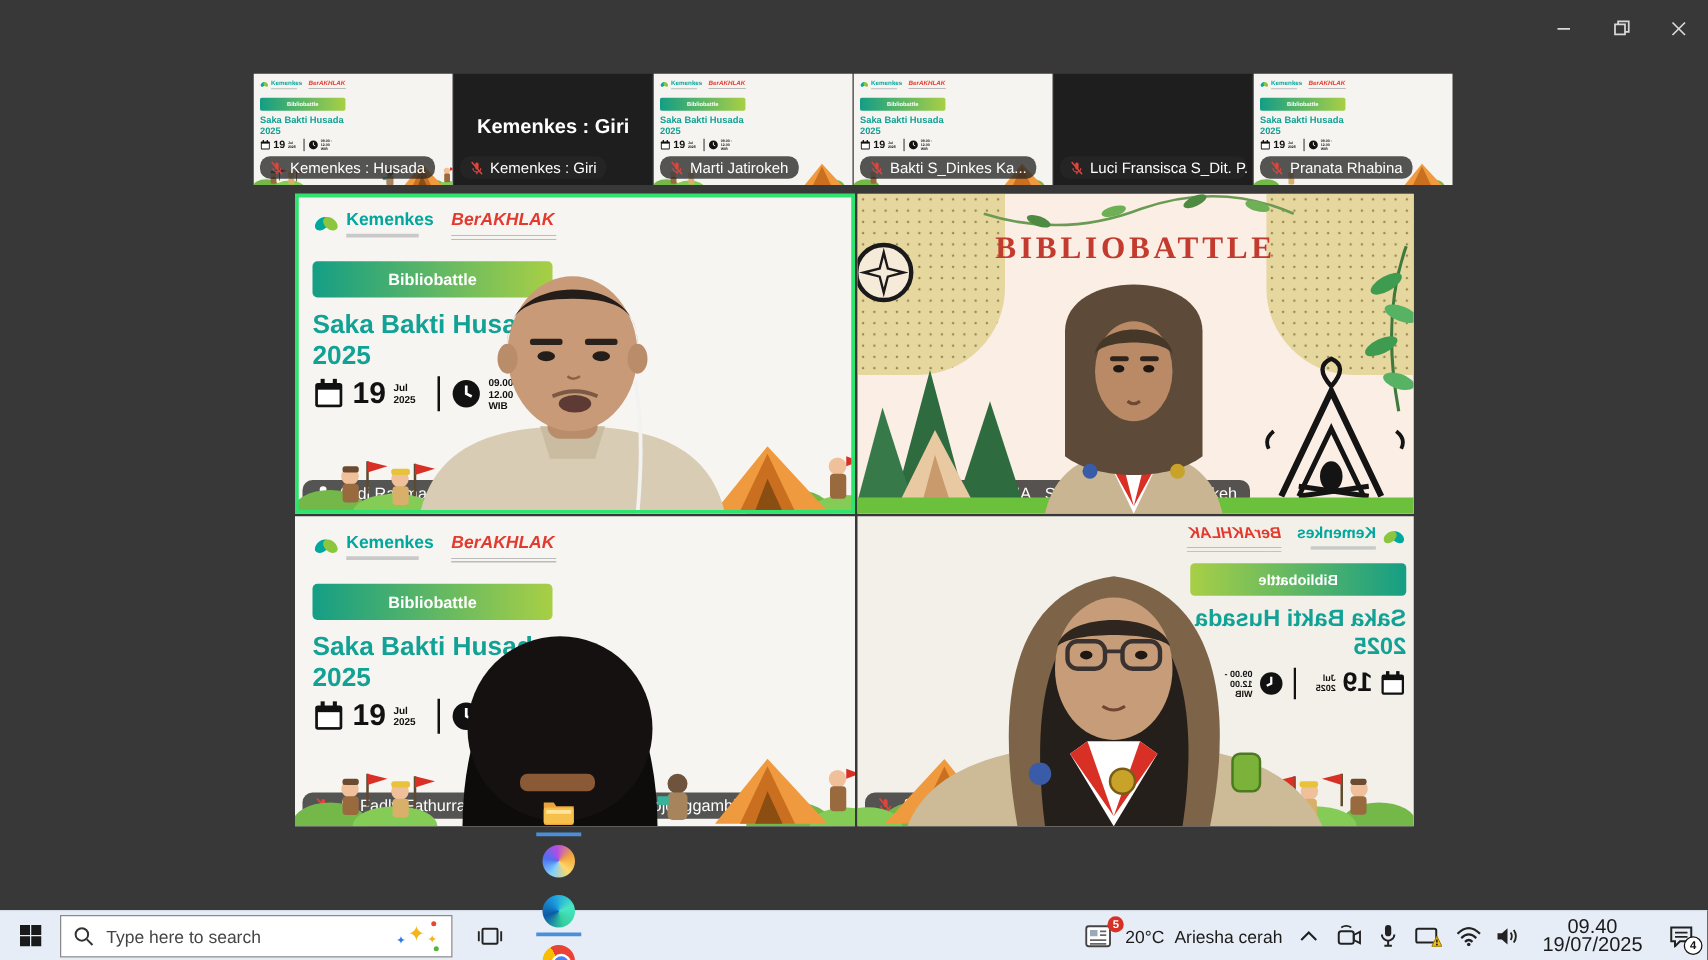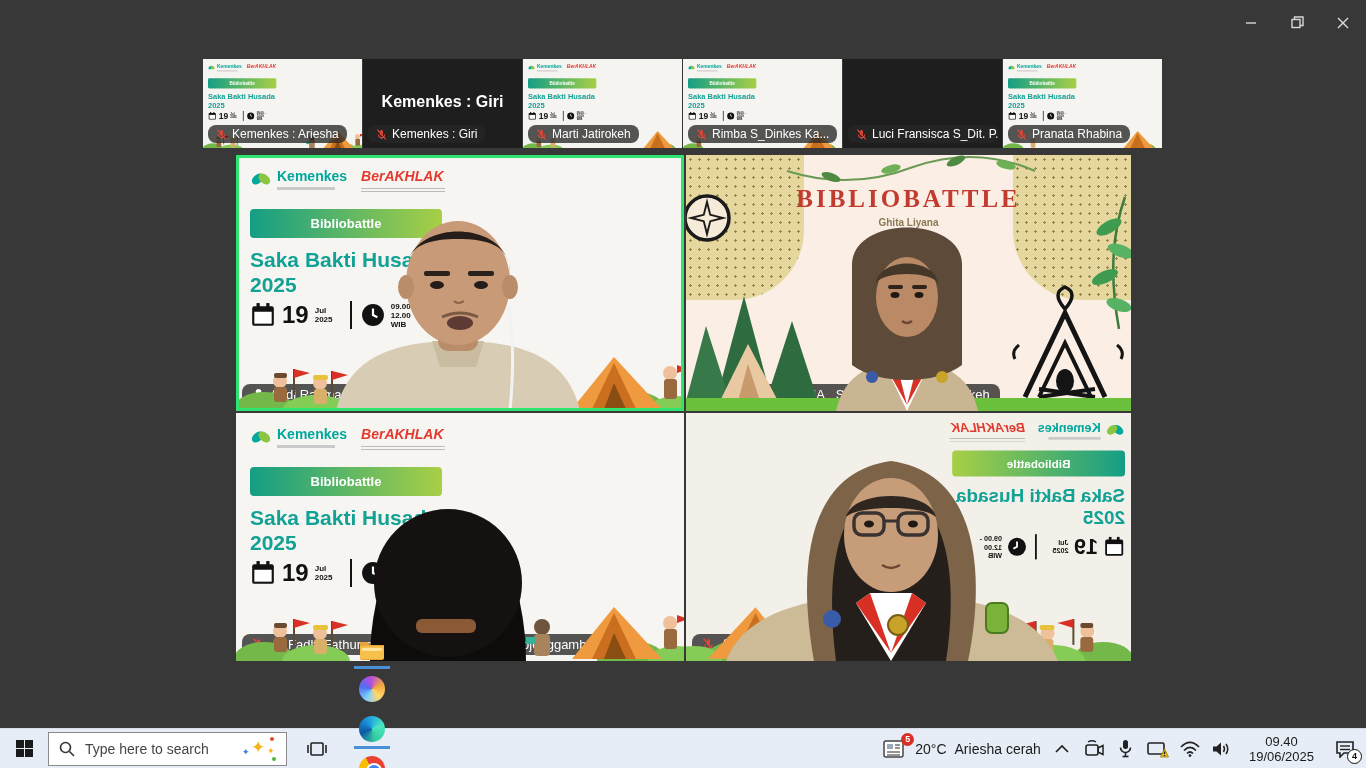--- a/index.html
+++ b/index.html
@@ -70,21 +70,21 @@
             font-size:10px; font-weight:bold; color:#8a7a55; }
   .grass { position:absolute; left:0; right:0; bottom:0; height:13px; background:#6cc13c; z-index:2; }
   .deco { position:absolute; z-index:2; }
 
   
   .taskbar { position:absolute; left:0; bottom:0; width:1366px; height:40px;
              background:#e7edf6; border-top:1px solid #d6dde9; display:flex; align-items:center; z-index:60; }
   .start { width:48px; height:40px; display:flex; align-items:center; justify-content:center; }
   .win-glyph { display:grid; grid-template-columns:8px 8px; grid-template-rows:8px 8px; gap:1px; }
   .win-glyph span { background:#1a1a1a; }
-  .searchbox { width:239px; height:34px; background:#fff; border:1px solid #8a8a8a;
+  .searchbox { width:314px; height:34px; background:#fff; border:1px solid #8a8a8a;
                display:flex; align-items:center; gap:10px; padding:0 10px; }
   .searchbox .ph { color:#454545; font-size:14px; flex:1; }
   .sparkles { position:relative; width:34px; height:24px; }
   .sp { position:absolute; font-size:17px; color:#f4b41d; line-height:1; }
   .sp-main { left:9px; top:2px; }
   .sp-blue { left:0px; top:11px; font-size:9px; color:#2f7de1; }
   .sp-sm { left:25px; top:10px; font-size:9px; }
   .dot { position:absolute; width:4px; height:4px; border-radius:50%; }
   .dot-r { background:#e2492f; right:2px; top:0; }
   .dot-g { background:#53b53c; right:0; bottom:0; }
@@ -106,21 +106,21 @@
   .ic-firefox { background:radial-gradient(circle at 40% 40%, #5a3da6 0 31%, transparent 32%),
                 conic-gradient(#ff9500,#ff3b5c,#ffd23c,#ff9500); }
 
   .tray { margin-left:auto; display:flex; align-items:center; gap:10px; padding-right:6px; color:#1a1a1a; }
   .weather { display:flex; align-items:center; gap:8px; font-size:14px; }
   .news { position:relative; width:24px; height:20px; }
   .badge { position:absolute; top:-6px; right:-7px; background:#d93025; color:#fff; font-size:9px;
            font-weight:bold; border-radius:50%; width:13px; height:13px;
            display:flex; align-items:center; justify-content:center; }
   .tray-ico { width:22px; height:22px; display:flex; align-items:center; justify-content:center; }
-  .clockblk { text-align:center; font-size:13px; line-height:15px; padding:0 6px; }
+  .clockblk { text-align:center; font-size:16px; line-height:15px; padding:0 6px; }
   .notif { position:relative; width:30px; height:26px; display:flex; align-items:center; justify-content:center; }
   .nbadge { position:absolute; right:-2px; bottom:-2px; width:15px; height:15px; border-radius:50%;
             background:#fff; border:1.4px solid #111; font-size:9px; font-weight:bold;
             display:flex; align-items:center; justify-content:center; color:#111; }
 </style>
 </head>
 <body>
 
 <div class="screen">
 
@@ -206,21 +206,21 @@
           </svg>
         </div>
       </div>
       <div class="nametag">
         <svg class="icon-mic" width="11" height="11" viewBox="0 0 16 16">
             <rect x="6" y="1.5" width="4" height="8" rx="2" fill="#e0443a"></rect>
             <path d="M3.5 8 a4.5 4.5 0 0 0 9 0" stroke="#e0443a" stroke-width="1.5" fill="none"></path>
             <line x1="8" y1="12.5" x2="8" y2="15" stroke="#e0443a" stroke-width="1.5"></line>
             <line x1="2" y1="1" x2="14" y2="15" stroke="#e0443a" stroke-width="1.8"></line>
           </svg>
-        <span>Kemenkes : Ariesha</span>
+        <span>Kemenkes : Husada</span>
       </div>
     </div>
 
     <div class="thumb off">
       <div class="center-name">Kemenkes : Giri</div>
       <div class="nametag">
         <svg class="icon-mic" width="11" height="11" viewBox="0 0 16 16">
             <rect x="6" y="1.5" width="4" height="8" rx="2" fill="#e0443a"></rect>
             <path d="M3.5 8 a4.5 4.5 0 0 0 9 0" stroke="#e0443a" stroke-width="1.5" fill="none"></path>
             <line x1="8" y1="12.5" x2="8" y2="15" stroke="#e0443a" stroke-width="1.5"></line>
@@ -326,21 +326,21 @@
           </svg>
         </div>
       </div>
       <div class="nametag">
         <svg class="icon-mic" width="11" height="11" viewBox="0 0 16 16">
             <rect x="6" y="1.5" width="4" height="8" rx="2" fill="#e0443a"></rect>
             <path d="M3.5 8 a4.5 4.5 0 0 0 9 0" stroke="#e0443a" stroke-width="1.5" fill="none"></path>
             <line x1="8" y1="12.5" x2="8" y2="15" stroke="#e0443a" stroke-width="1.5"></line>
             <line x1="2" y1="1" x2="14" y2="15" stroke="#e0443a" stroke-width="1.8"></line>
           </svg>
-        <span>Rimba S_Dinkes Ka...</span>
+        <span>Bakti S_Dinkes Ka...</span>
       </div>
     </div>
 
     <div class="thumb off">
       <div class="nametag">
         <svg class="icon-mic" width="11" height="11" viewBox="0 0 16 16">
             <rect x="6" y="1.5" width="4" height="8" rx="2" fill="#e0443a"></rect>
             <path d="M3.5 8 a4.5 4.5 0 0 0 9 0" stroke="#e0443a" stroke-width="1.5" fill="none"></path>
             <line x1="8" y1="12.5" x2="8" y2="15" stroke="#e0443a" stroke-width="1.5"></line>
             <line x1="2" y1="1" x2="14" y2="15" stroke="#e0443a" stroke-width="1.8"></line>
@@ -492,21 +492,20 @@
       <div class="dotcorner dc-l"></div>
       <div class="dotcorner dc-r"></div>
       <svg class="deco" style="left:95px; top:-4px;" width="260" height="40" viewBox="0 0 260 40">
         <path d="M6,20 Q70,40 132,16 Q195,-6 254,20" stroke="#6a9a53" stroke-width="2" fill="none"></path>
         <ellipse cx="50" cy="26" rx="10" ry="4" fill="#4e8a42" transform="rotate(20 50 26)"></ellipse>
         <ellipse cx="110" cy="18" rx="10" ry="4" fill="#6db056" transform="rotate(-15 110 18)"></ellipse>
         <ellipse cx="175" cy="10" rx="10" ry="4" fill="#4e8a42" transform="rotate(-25 175 10)"></ellipse>
         <ellipse cx="225" cy="14" rx="10" ry="4" fill="#6db056" transform="rotate(15 225 14)"></ellipse>
       </svg>
       <div class="bb-title">BIBLIOBATTLE</div>
-      <div class="bb-sub">Ghita Liyana</div>
       <svg class="deco" style="left:-6px; top:36px;" width="54" height="54" viewBox="0 0 54 54">
         <circle cx="27" cy="27" r="22" fill="#f6ead9" stroke="#1a1a1a" stroke-width="3.5"></circle>
         <polygon points="27,7 31,23 47,27 31,31 27,47 23,31 7,27 23,23" fill="#1a1a1a"></polygon>
         <polygon points="27,15 29.5,24.5 39,27 29.5,29.5 27,39 24.5,29.5 15,27 24.5,24.5" fill="#f6ead9"></polygon>
       </svg>
       <svg class="deco" style="right:0px; top:38px;" width="56" height="140" viewBox="0 0 56 140">
         <path d="M50,4 Q30,60 44,136" stroke="#3f7a3c" stroke-width="2.5" fill="none"></path>
         <ellipse cx="34" cy="34" rx="14" ry="6" fill="#3f9b4f" transform="rotate(-30 34 34)"></ellipse>
         <ellipse cx="46" cy="58" rx="14" ry="6" fill="#57b264" transform="rotate(20 46 58)"></ellipse>
         <ellipse cx="30" cy="84" rx="14" ry="6" fill="#3f9b4f" transform="rotate(-25 30 84)"></ellipse>
@@ -844,21 +843,21 @@
       </div>
       <div class="tray-ico">
         <svg width="19" height="16" viewBox="0 0 19 16">
             <polygon points="1,5.5 4.5,5.5 9,1.5 9,14.5 4.5,10.5 1,10.5" fill="#222"></polygon>
             <path d="M11.5,5 q2,3 0,6" fill="none" stroke="#222" stroke-width="1.5"></path>
             <path d="M14,3 q3.5,5 0,10" fill="none" stroke="#222" stroke-width="1.5"></path>
           </svg>
       </div>
       <div class="clockblk">
         <div>09.40</div>
-        <div>19/06/2025</div>
+        <div>19/07/2025</div>
       </div>
       <div class="notif">
         <svg width="20" height="18" viewBox="0 0 20 18">
             <path d="M2,2 h16 v11 h-9 l-4,4 v-4 h-3 Z" fill="none" stroke="#222" stroke-width="1.6"></path>
             <line x1="5" y1="6" x2="15" y2="6" stroke="#222" stroke-width="1.4"></line>
             <line x1="5" y1="9.5" x2="15" y2="9.5" stroke="#222" stroke-width="1.4"></line>
           </svg>
         <span class="nbadge">4</span>
       </div>
     </div>

